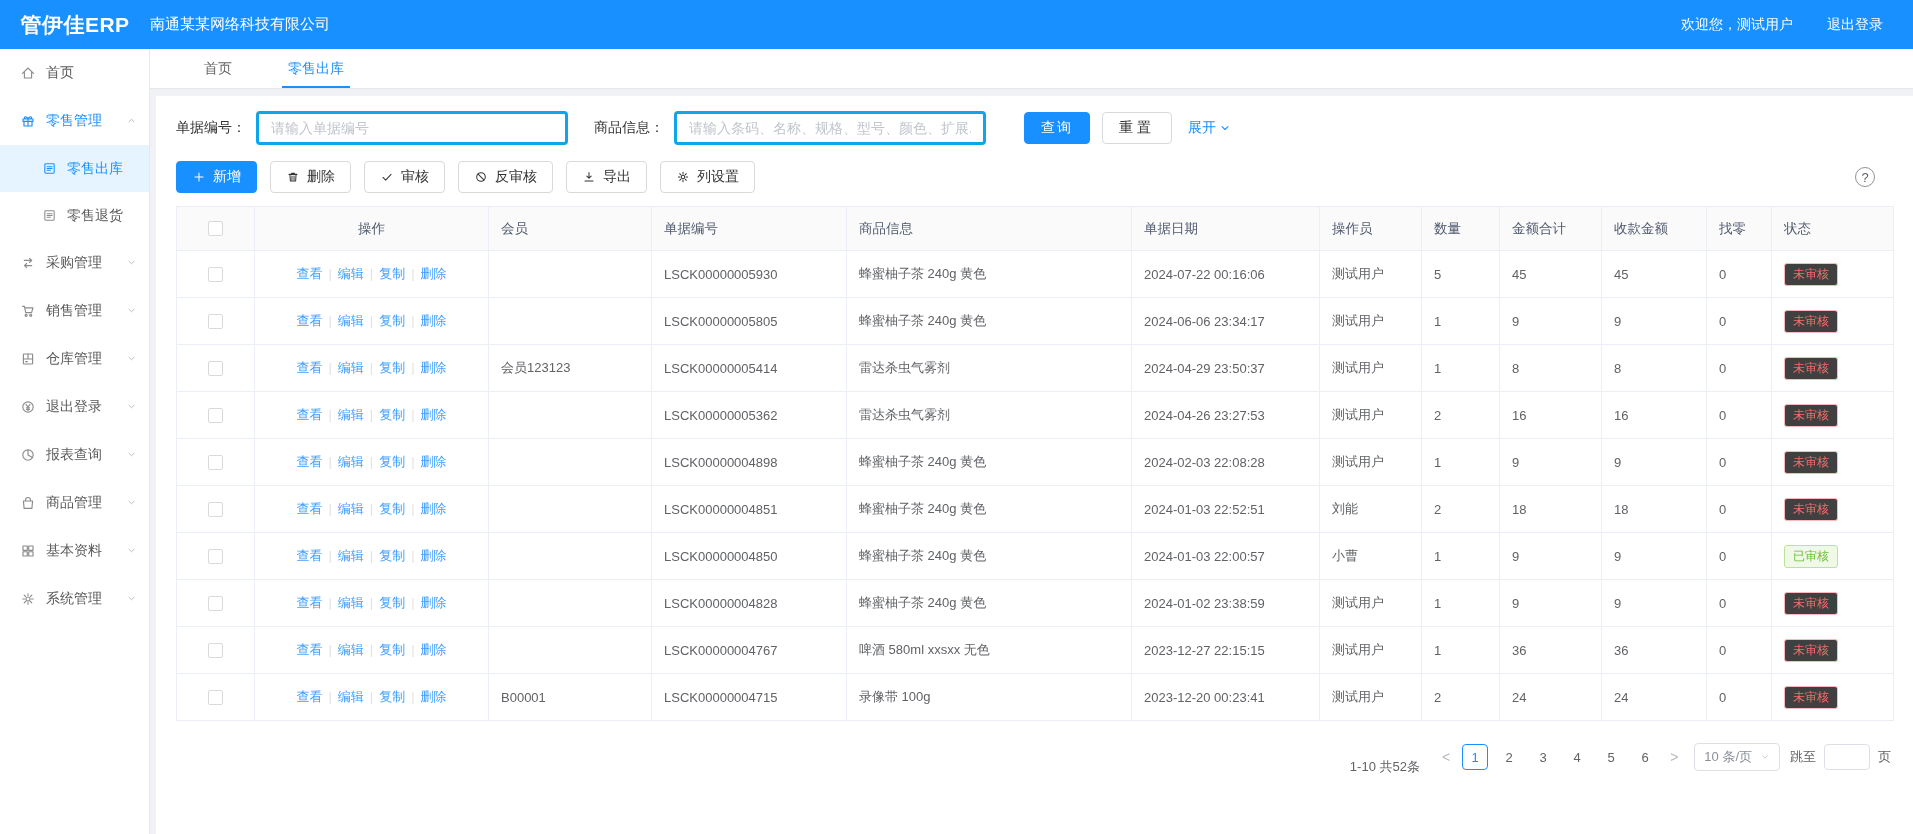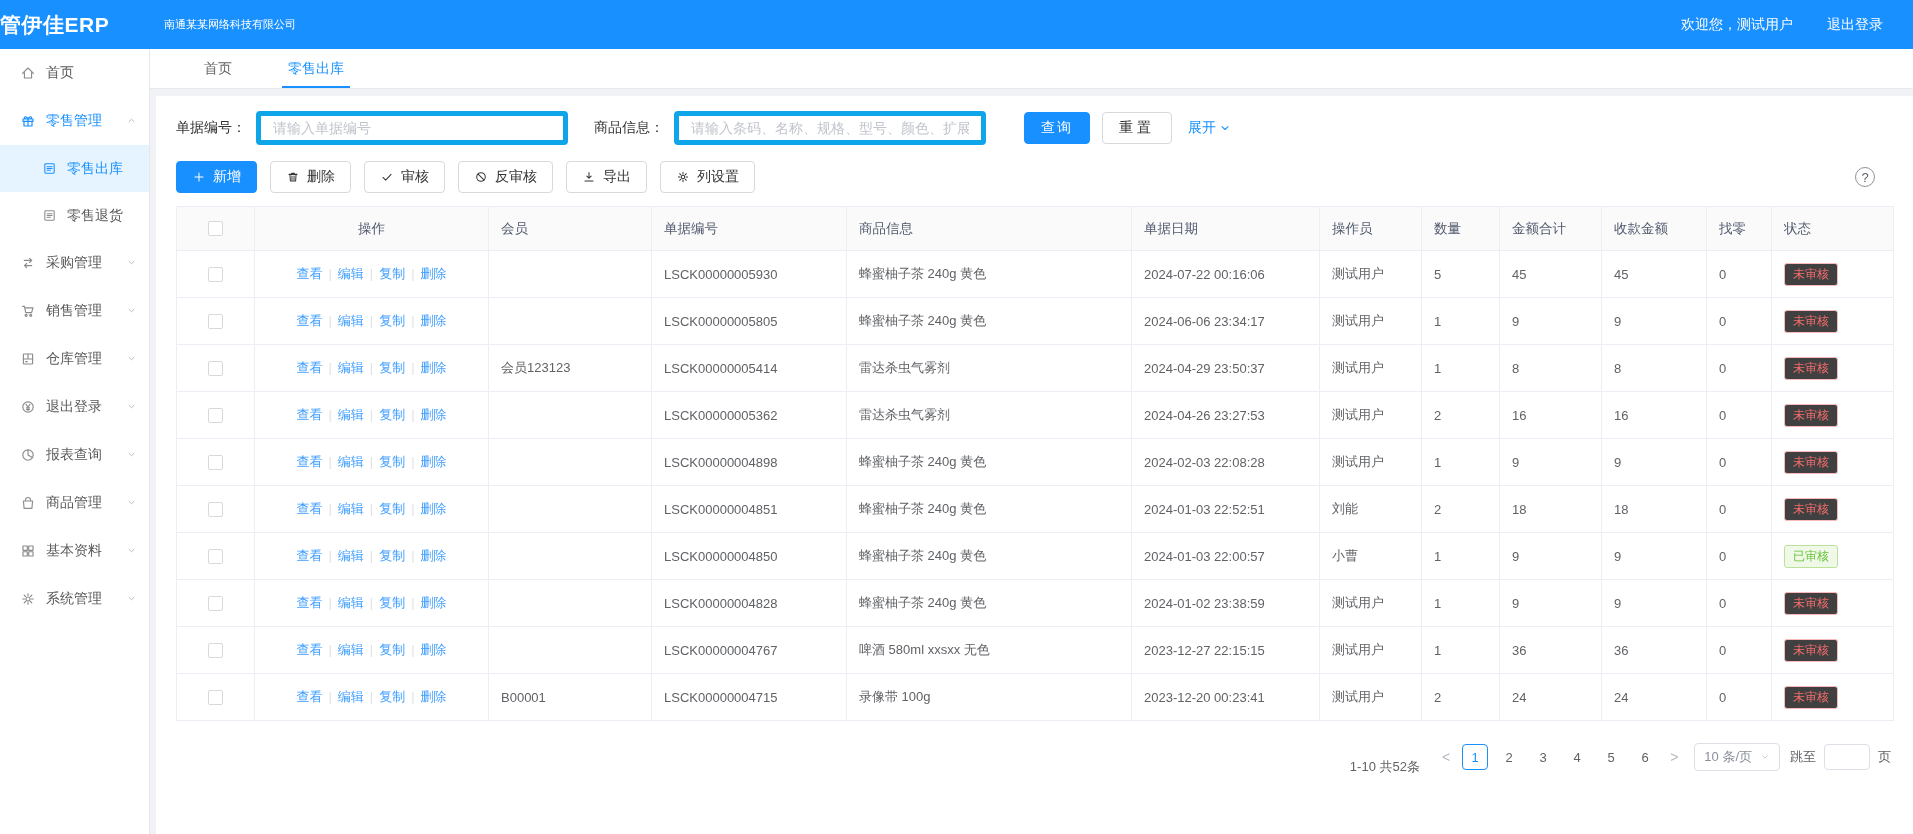--- a/index.html
+++ b/index.html
@@ -3,22 +3,22 @@
 <meta charset="utf-8">
 <style>
   :root{ --accent:#1890ff; --link:#409eff; --border:#e8e8e8; --cellb:#ebeef5; }
   *{box-sizing:border-box;}
   html,body{margin:0;padding:0;}
   body{width:1913px;height:834px;overflow:hidden;background:#f0f2f5;
        font-family:"Liberation Sans","DejaVu Sans",sans-serif;color:#333;}
 
   
   .topbar{height:49px;background:var(--accent);display:flex;align-items:center;color:#fff;}
-  .logo{width:150px;font-size:21px;font-weight:bold;letter-spacing:.5px;}
-  .company{font-size:11px;margin-left:14px;}
+  .logo{width:150px;text-align:center;font-size:21px;font-weight:bold;letter-spacing:.5px;}
+  .company{font-size:15px;}
   .topbar-right{margin-left:auto;display:flex;align-items:flex-end;gap:28px;padding-right:30px;font-size:14px;}
   .tb-group{display:flex;align-items:center;gap:6px;cursor:pointer;}
   .icon{display:inline-flex;}
   .icon svg{width:16px;height:16px;fill:none;stroke:currentColor;stroke-width:1.15;stroke-linecap:round;stroke-linejoin:round;}
 
   
   .layout{display:flex;height:785px;}
   .sidebar{width:150px;background:#fff;border-right:1px solid var(--border);flex:none;}
   .side-item{height:48px;display:flex;align-items:center;padding:0 12px 0 20px;color:#595959;font-size:14px;cursor:pointer;}
   .side-item .icon{color:#8c8c8c;margin-right:10px;}
@@ -37,21 +37,21 @@
   .tab{font-size:14px;color:#666;display:flex;align-items:center;padding:0 6px;position:relative;cursor:pointer;}
   .tab.active{color:var(--accent);}
   .tab.active::after{content:"";position:absolute;left:0;right:0;bottom:0;height:2px;background:var(--accent);}
 
   .card{background:#fff;margin:7px 0 0 6px;flex:1;padding:0 20px;overflow:hidden;}
 
   
   .filter-row{display:flex;align-items:center;padding:15px 0 12px;}
   .f-item{display:flex;align-items:center;margin-right:26px;}
   .f-item label{font-size:14px;color:#333;margin-right:10px;white-space:nowrap;}
-  .f-input{width:312px;height:34px;border:5px solid #0ea5e9;border-radius:4px;padding:0 12px;font-size:14px;color:#333;outline:none;font-family:inherit;}
+  .f-input{width:312px;height:34px;border:3px solid #0ea5e9;border-radius:4px;padding:0 12px;font-size:14px;color:#333;outline:none;font-family:inherit;}
   ::placeholder{color:#c0c4cc;opacity:1;}
   .date-range{width:320px;height:34px;border:1px solid #dcdfe6;border-radius:4px;display:flex;align-items:center;padding:0 6px;background:#fff;}
   .date-range input{flex:1;min-width:0;border:none;outline:none;text-align:center;font-size:14px;font-family:inherit;}
   .tilde{color:#c0c4cc;padding:0 2px;font-size:13px;}
   .btn{height:32px;padding:0 16px;border:1px solid #d9d9d9;background:#fff;border-radius:4px;font-size:14px;color:#333;cursor:pointer;margin-left:12px;letter-spacing:4px;font-family:inherit;}
   .btn.primary{background:var(--accent);border-color:var(--accent);color:#fff;letter-spacing:2px;}
   .expand-link{color:var(--accent);font-size:14px;margin-left:16px;display:inline-flex;align-items:center;gap:3px;cursor:pointer;}
   .expand-link svg{width:12px;height:12px;fill:none;stroke:currentColor;stroke-width:1.4;stroke-linecap:round;stroke-linejoin:round;}
 
   

